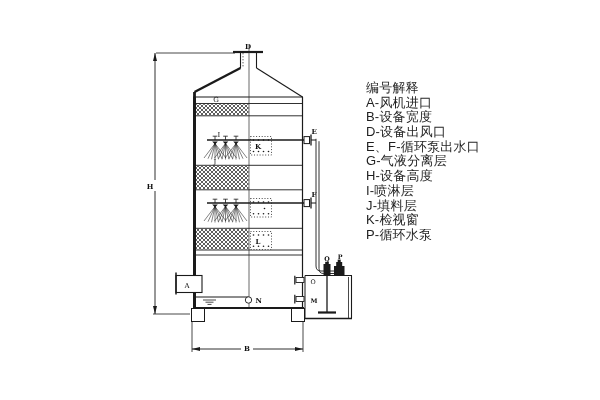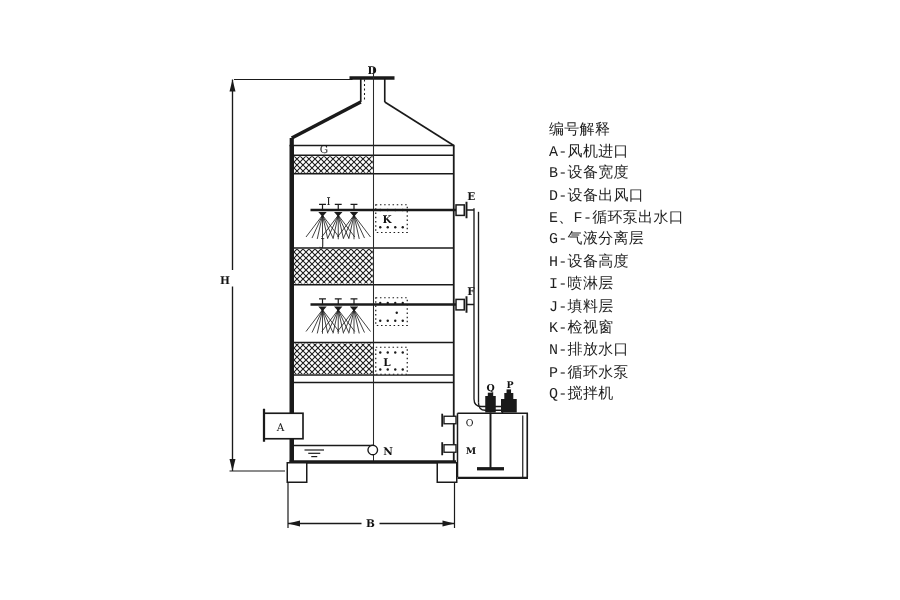--- a/index.html
+++ b/index.html
@@ -1,21 +1,21 @@
 <!DOCTYPE html>
 <html><head>
 <meta charset="utf-8">
 <style>
   html,body{margin:0;padding:0;}
   #canvas{position:relative;width:600px;height:400px;background:#ffffff;overflow:hidden;
           font-family:"Liberation Sans",sans-serif;}
   #drawing{position:absolute;left:0;top:0;}
   #legend{position:absolute;left:366px;top:81px;width:130px;color:#1f1f1f;
-          font-size:10px;line-height:14.7px;letter-spacing:0.2px;
-          font-family:Liberation Mono, monospace;white-space:nowrap;}
+          font-size:13px;line-height:14.7px;letter-spacing:0.2px;
+          font-family:Liberation Sans, sans-serif;white-space:nowrap;}
   #legend .lg-line{height:14.7px;}
   svg text{font-family:"DejaVu Serif",serif;font-size:7px;fill:#111;}
   svg .sm{font-size:6.3px;}
 </style>
 </head>
 <body>
 
 <div id="canvas">
 
   <svg id="drawing" width="600" height="400" viewBox="0 0 600 400">
@@ -242,17 +242,15 @@
     <div class="lg-line">编号解释</div>
     <div class="lg-line">A-风机进口</div>
     <div class="lg-line">B-设备宽度</div>
     <div class="lg-line">D-设备出风口</div>
     <div class="lg-line">E、F-循环泵出水口</div>
     <div class="lg-line">G-气液分离层</div>
     <div class="lg-line">H-设备高度</div>
     <div class="lg-line">I-喷淋层</div>
     <div class="lg-line">J-填料层</div>
     <div class="lg-line">K-检视窗</div>
-    <div class="lg-line">N-排放水口</div>
     <div class="lg-line">P-循环水泵</div>
-    <div class="lg-line">Q-搅拌机</div>
   </div>
 </div>
 
 </body></html>

